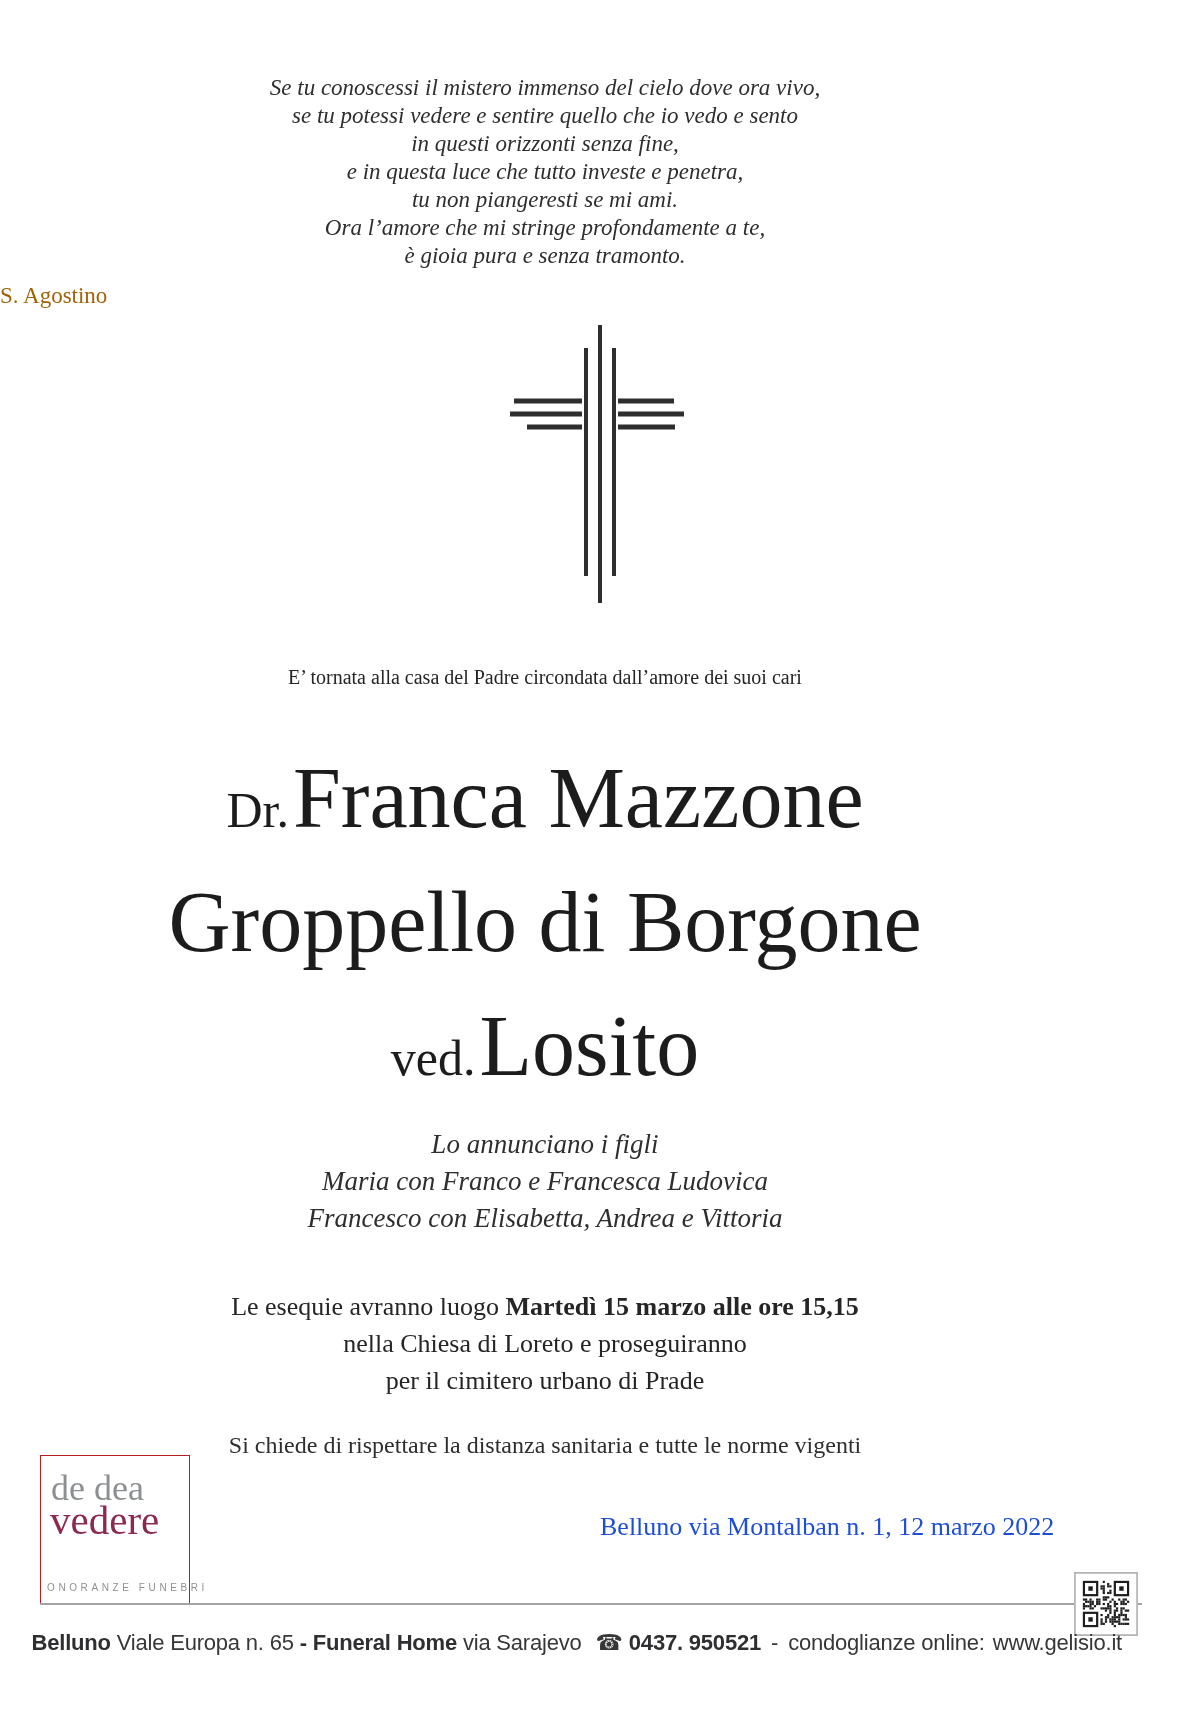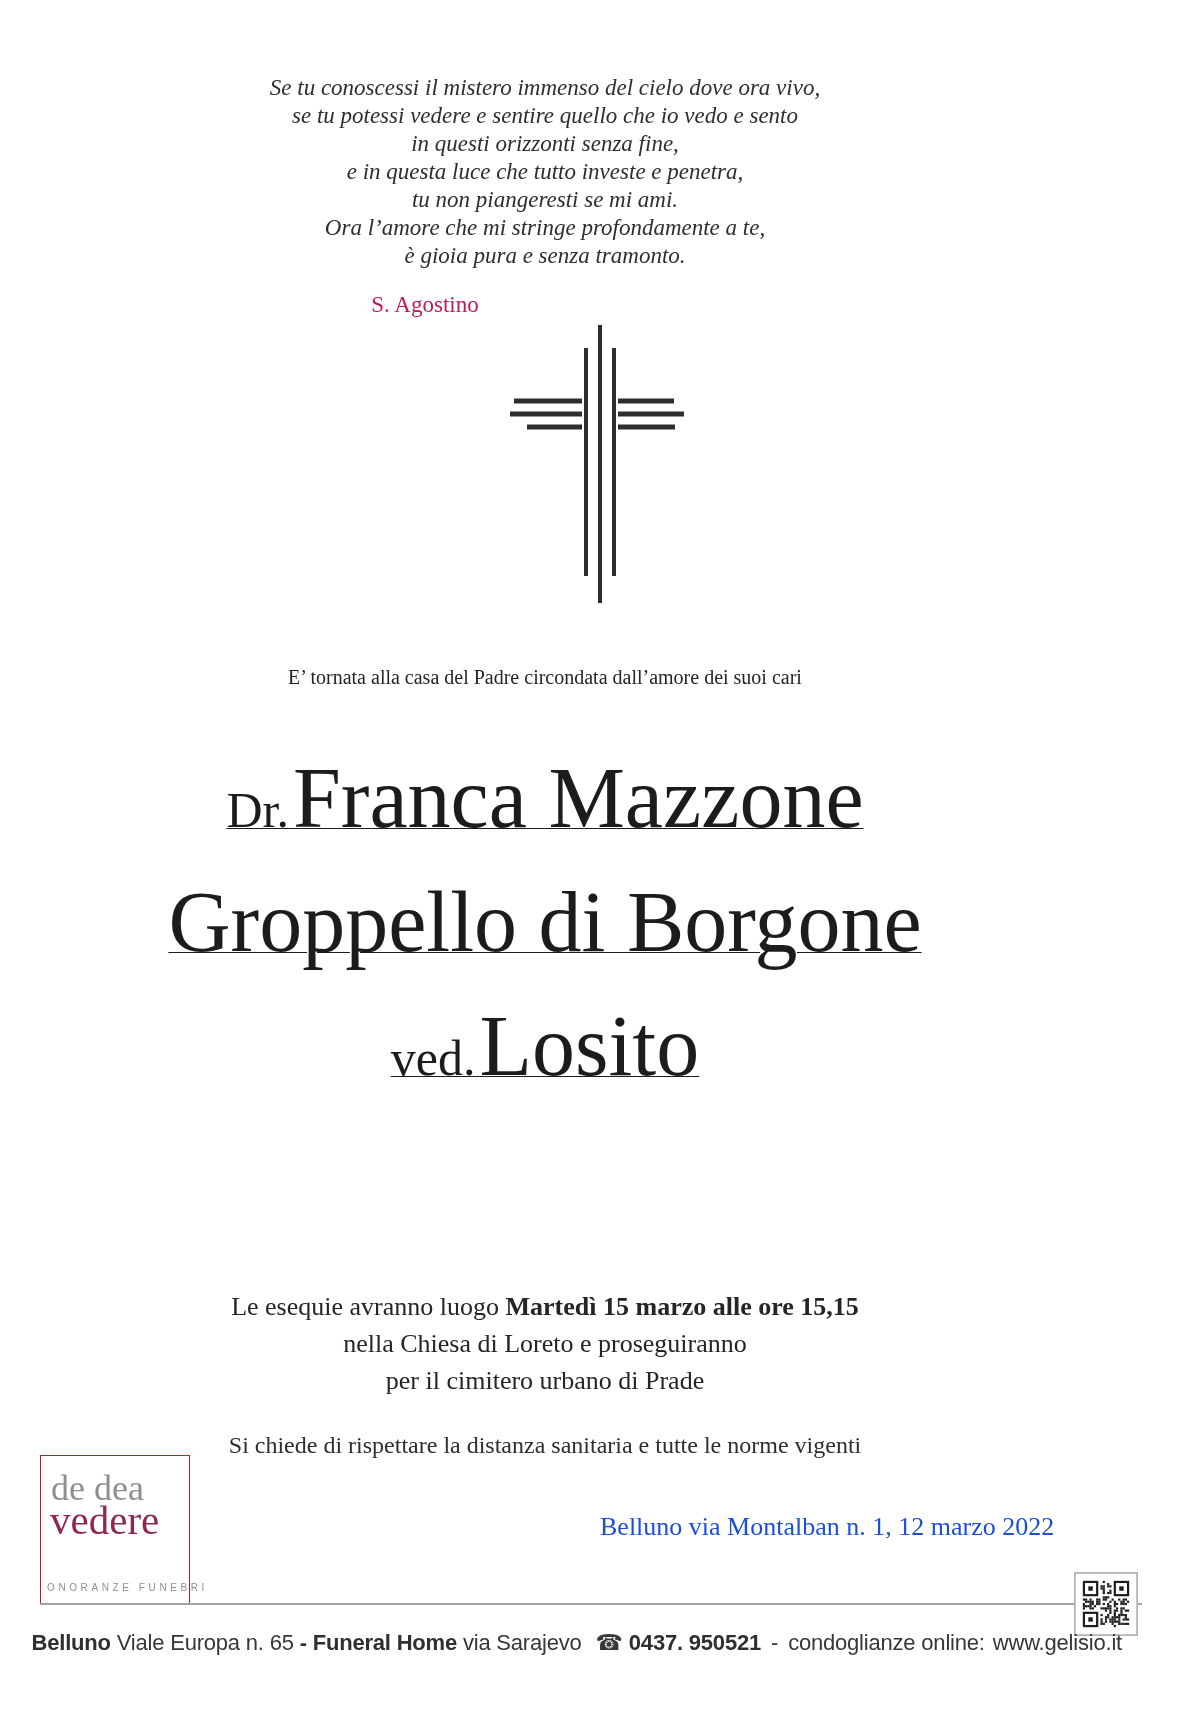--- a/index.html
+++ b/index.html
@@ -11,32 +11,32 @@
     font-family:"Liberation Serif", serif;
     color:#232323;
     overflow:hidden;
   }
   .abs { position:absolute; }
   .col { left:0; width:1090px; text-align:center; }
 
   
   .poem { top:74px; font-style:italic; font-size:23px; line-height:28px; color:#2e2e2e; }
   .poem-attrib {
-    text-align:center; padding-right:240px;
-    font-style:normal; font-size:23px; margin-top:21px; color:#be185d;
+    text-align:left; padding-right:240px;
+    font-style:normal; font-size:23px; margin-top:12px; color:#a16207;
   }
 
   
   .cross-wrap { top:298px; left:505px; width:190px; height:310px; }
 
   
   .intro { top:666px; font-size:20px; color:#252525; }
 
   
-  .names { top:748px; line-height:100px; color:#1c1c1c;text-decoration:underline; }
+  .names { top:748px; line-height:100px; color:#1c1c1c; }
   .names .big { font-size:86px; }
   .names .prefix { font-size:50px; }
 
   
   .announce { top:1126px; font-style:italic; font-size:27px; line-height:37px; color:#2e2e2e; }
 
   
   .funeral { top:1288px; font-size:26px; line-height:37px; color:#252525; }
   .funeral b { font-weight:bold; }
 
@@ -119,20 +119,25 @@
     </div>
     <div>
       <span class="big">Groppello di Borgone</span>
     </div>
     <div>
       <span class="prefix">ved.</span>
       <span class="big">Losito</span>
     </div>
   </div>
 
+  <div class="abs col announce">
+    <div>Lo annunciano i figli</div>
+    <div>Maria con Franco e Francesca Ludovica</div>
+    <div>Francesco con Elisabetta, Andrea e Vittoria</div>
+  </div>
 
   <div class="abs col funeral">
     <div>
       <span>Le esequie avranno luogo </span><b>Martedì 15 marzo alle ore 15,15</b>
     </div>
     <div>nella Chiesa di Loreto e proseguiranno</div>
     <div>per il cimitero urbano di Prade</div>
   </div>
 
   <div class="abs col notice">Si chiede di rispettare la distanza sanitaria e tutte le norme vigenti</div>

